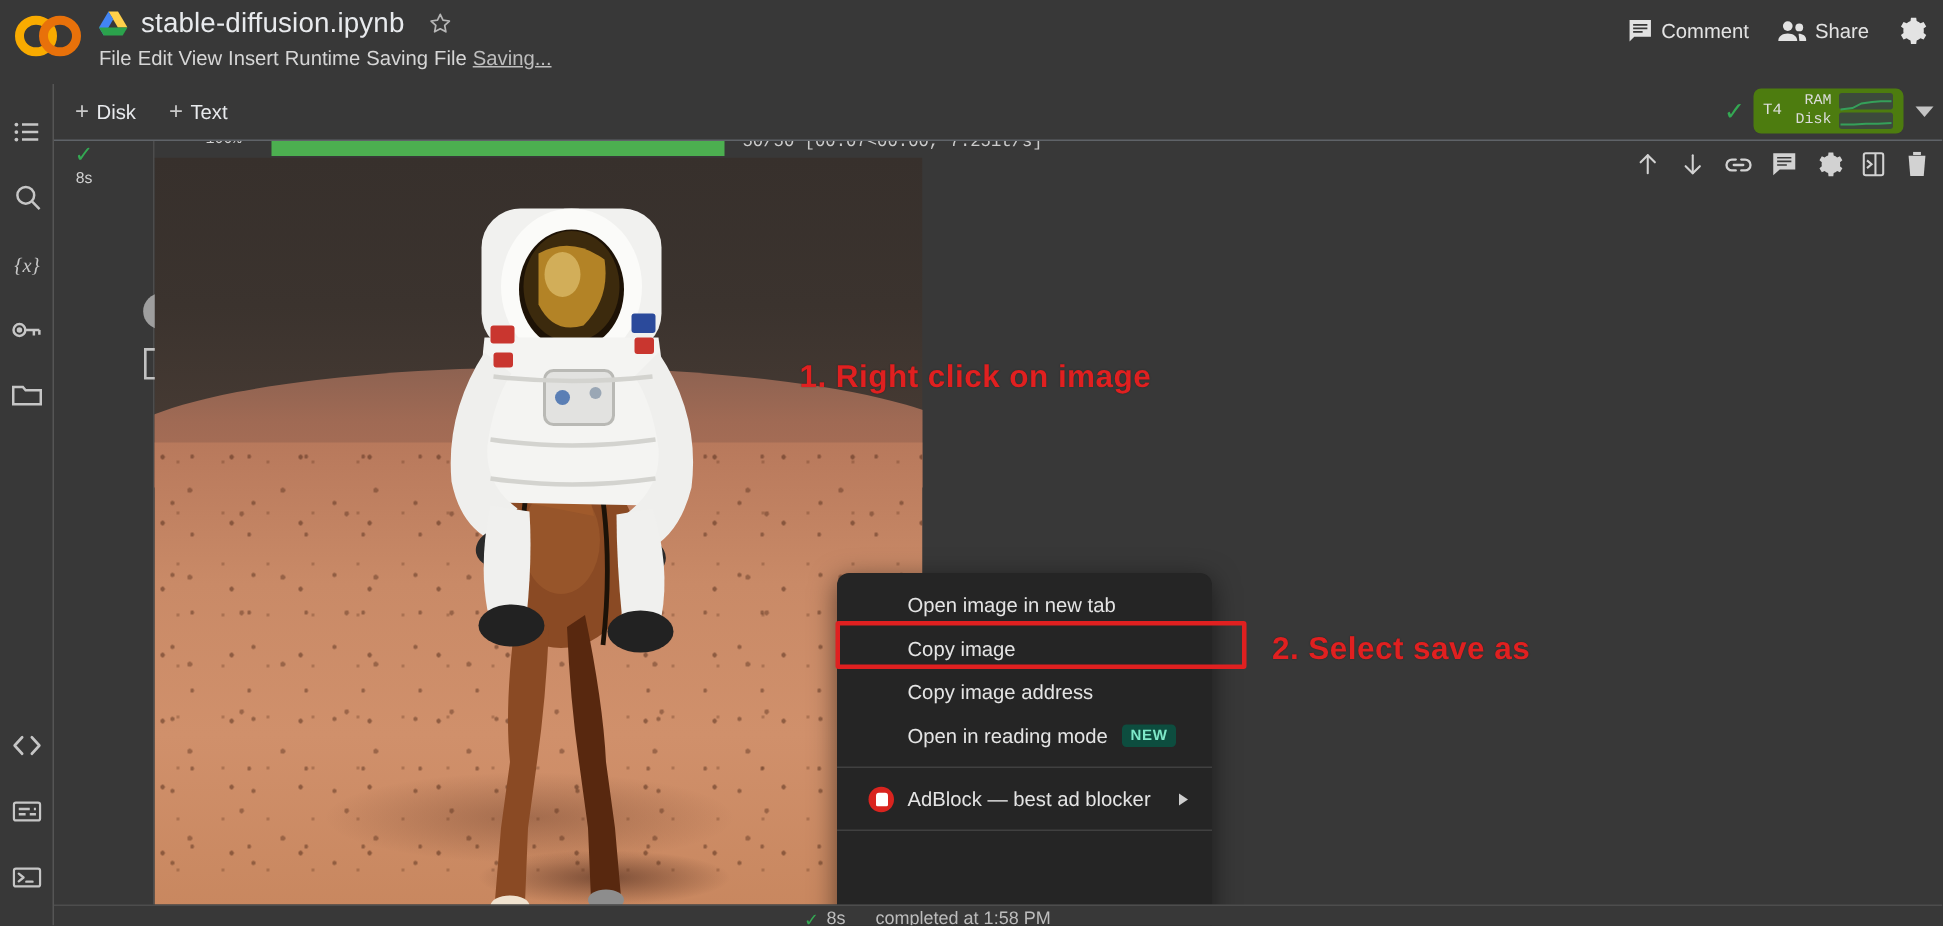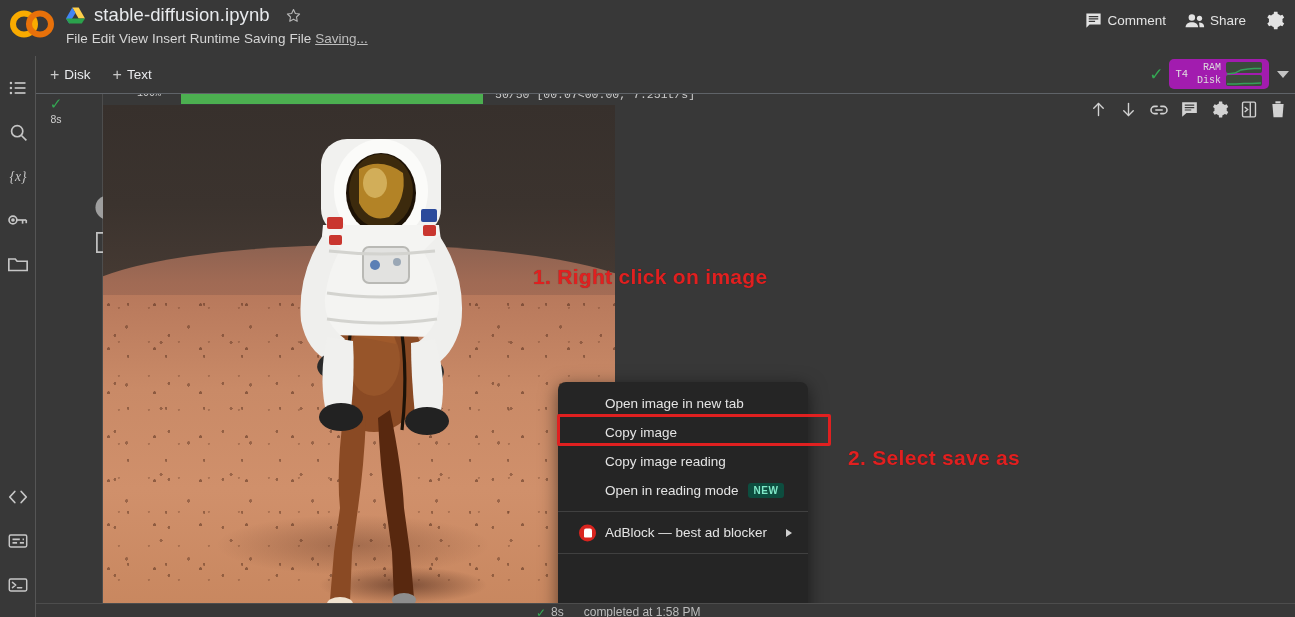--- a/index.html
+++ b/index.html
@@ -61,21 +61,21 @@
     font-size: 13.5px; color: #e8eaed;
     padding: 3px 8px; margin-left: 6px;
   }
   .tb-plus { font-size: 16px; color: #c9c9c9; line-height: 1; }
   .conn-area {
     position: absolute; right: 6px; top: 3px;
     display: flex; align-items: center; gap: 6px;
   }
   .check-green { color: #34a853; font-size: 17px; line-height: 1; }
   .res-box {
-    background: #a21caf; border-radius: 5px;
+    background: #4d7c0f; border-radius: 5px;
     padding: 3px 7px 3px 6px;
     display: flex; align-items: center; gap: 7px;
   }
   .res-t4 { font-size: 10.5px; color: #e0e0e0; font-family: "Liberation Mono", monospace; }
   .res-rows { display: flex; flex-direction: column; gap: 2px; }
   .res-row { display: flex; align-items: center; gap: 5px; }
   .res-lbl { font-size: 10px; color: #dcdcdc; font-family: "Liberation Mono", monospace; width: 26px; text-align: right; }
   .spark { width: 36px; height: 11px; background: #3c4a3c; border-radius: 2px; }
   .caret-dn {
     width: 0; height: 0; border-left: 6px solid transparent;
@@ -176,21 +176,20 @@
     opacity: .85;
   }
   .astro { position: absolute; left: 168px; top: 20px; width: 220px; height: 330px; }
   .horse { position: absolute; left: 175px; top: 135px; width: 190px; height: 370px; }
 
   
   .anno {
     position: absolute; color: #e02020; font-weight: bold;
     font-size: 21px; letter-spacing: .3px; white-space: nowrap;
     text-shadow: 0 0 1px rgba(0,0,0,.4);
-    margin-top: 25px;
   }
   #anno1 { left: 497px; top: 146px; }
   #anno2 { left: 812px; top: 327px; }
 
   
   .ctxmenu {
     position: absolute; left: 522px; top: 288px; width: 250px; height: 271px;
     background: #252525; border-radius: 8px;
     box-shadow: 0 4px 18px rgba(0,0,0,.55);
     padding: 7px 0 0 0;
@@ -589,21 +588,21 @@
     <div class="anno" id="anno2">2. Select save as</div>
 
     <div class="ctxmenu">
       <div class="ctx-item">
         <span>Open image in new tab</span>
       </div>
       <div class="ctx-item">
         <span>Copy image</span>
       </div>
       <div class="ctx-item">
-        <span>Copy image reading</span>
+        <span>Copy image address</span>
       </div>
       <div class="ctx-item">
         <span>Open in reading mode</span>
         <span class="ctx-badge">NEW</span>
       </div>
 
       <div class="ctx-sep"></div>
 
       <div class="ctx-item">
         <span class="adblock-dot"></span>

